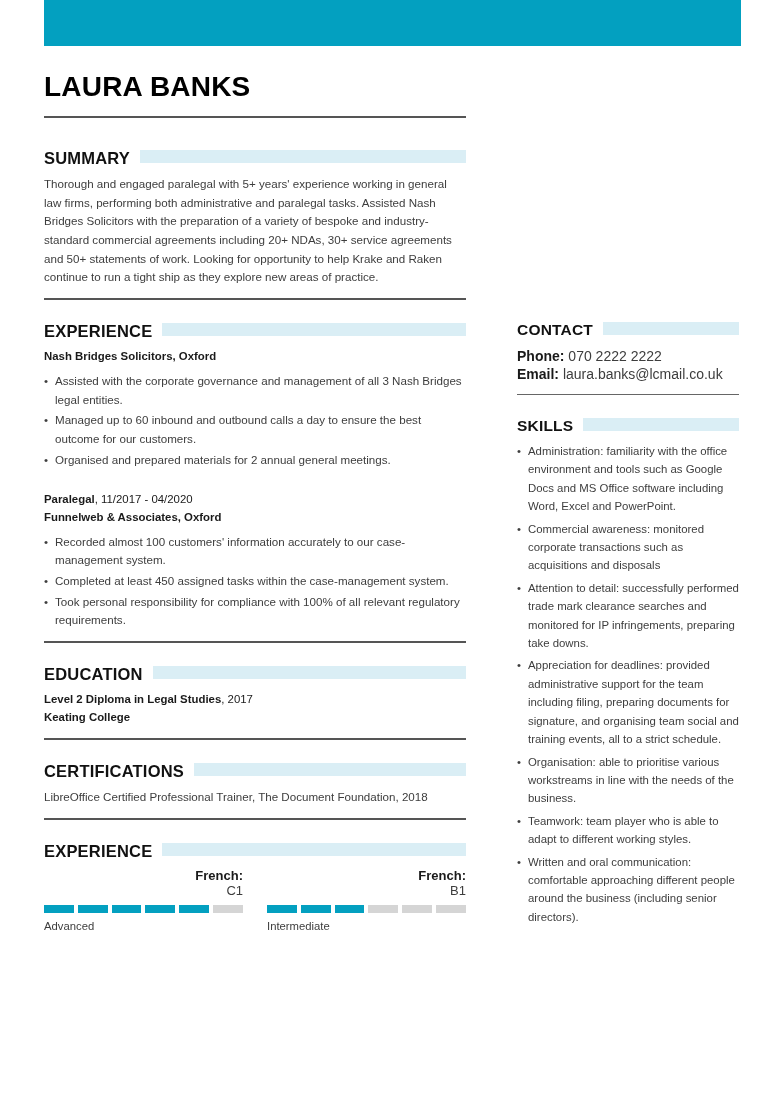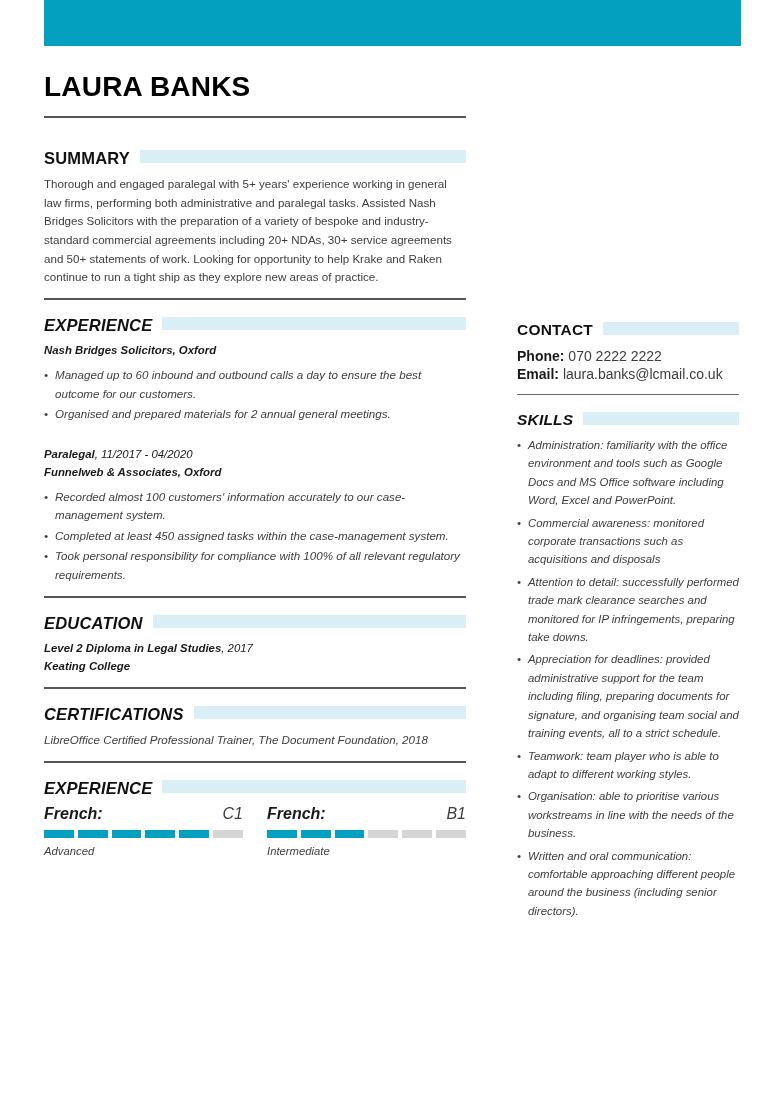--- a/index.html
+++ b/index.html
@@ -126,21 +126,21 @@
     position: absolute;
     left: 0;
     top: 0;
     color: #3d3d3d;
   }
 
   .job { margin-bottom: 4px; }
   .job + .job { margin-top: 22px; }
 
   
-  .sec { margin-top: 17px; font-style: italic; }
+  .sec { margin-top: 23px; }
   .sec-summary { margin-top: 32px; }
 
   
   .contact-line {
     font-size: 14px;
     line-height: 18.5px;
     color: #3d3d3d;
   }
   .contact-line b { color: #1a1a1a; font-weight: bold; }
 
@@ -157,21 +157,22 @@
     gap: 24px;
     margin-top: 4px;
   }
   .lang {
     width: 199px;
   }
   .lang-top {
     display: flex;
     justify-content: space-between;
     align-items: flex-end;
-    font-size: 16px;
+    font-size: 13px;
+    flex-direction: column;
   }
   .lang-name { font-weight: bold; color: #1a1a1a; }
   .lang-level { color: #3d3d3d; }
   .lang-bars {
     display: flex;
     gap: 4px;
     margin-top: 7px;
   }
   .lang-bars span {
     flex: 1 1 0;
@@ -211,20 +212,21 @@
       <div class="sec-head">
         <div class="title">EXPERIENCE</div>
         <div class="hl"></div>
       </div>
 
       <div class="job">
         <div class="subhead">
           <b>Nash Bridges Solicitors, Oxford</b>
         </div>
         <ul class="bullets">
+          <li>Assisted with the corporate governance and management of all 3 Nash Bridges legal entities.</li>
           <li>Managed up to 60 inbound and outbound calls a day to ensure the best outcome for our customers.</li>
           <li>Organised and prepared materials for 2 annual general meetings.</li>
         </ul>
       </div>
 
       <div class="job">
         <div class="subhead">
           <b>Paralegal</b><span>, 11/2017 - 04/2020</span>
         </div>
         <div class="subhead">
@@ -326,21 +328,21 @@
     <div class="sec">
       <div class="sec-head small">
         <div class="title">SKILLS</div>
         <div class="hl"></div>
       </div>
       <ul class="bullets right">
         <li>Administration: familiarity with the office environment and tools such as Google Docs and MS Office software including Word, Excel and PowerPoint.</li>
         <li>Commercial awareness: monitored corporate transactions such as acquisitions and disposals</li>
         <li>Attention to detail: successfully performed trade mark clearance searches and monitored for IP infringements, preparing take downs.</li>
         <li>Appreciation for deadlines: provided administrative support for the team including filing, preparing documents for signature, and organising team social and training events, all to a strict schedule.</li>
+        <li>Organisation: able to prioritise various workstreams in line with the needs of the business.</li>
         <li>Teamwork: team player who is able to adapt to different working styles.</li>
-        <li>Organisation: able to prioritise various workstreams in line with the needs of the business.</li>
         <li>Written and oral communication: comfortable approaching different people around the business (including senior directors).</li>
       </ul>
     </div>
 
   </div>
 
 </div>
 
 </body></html>

